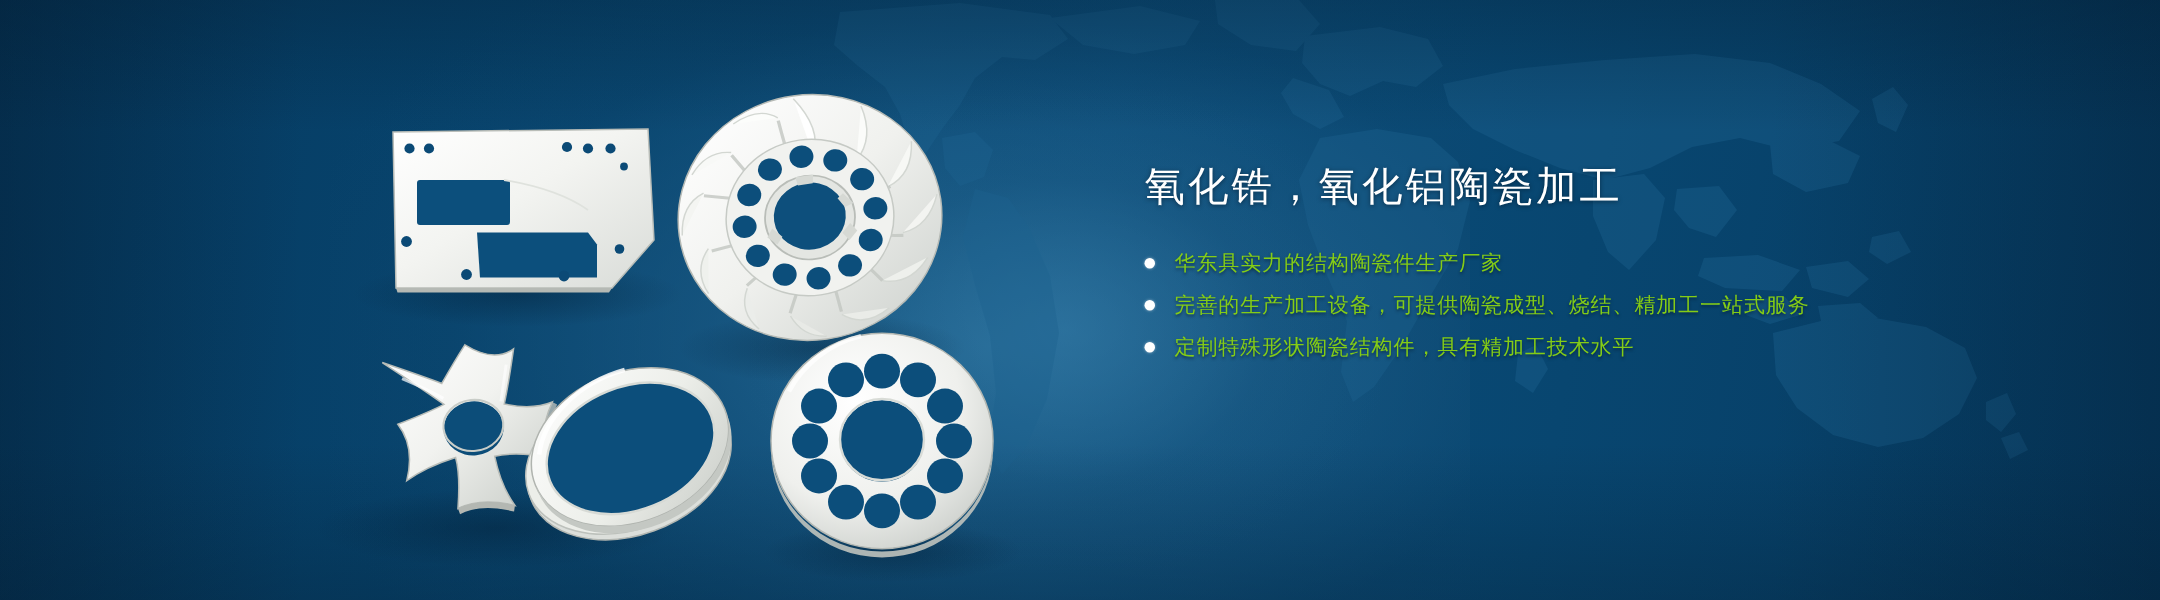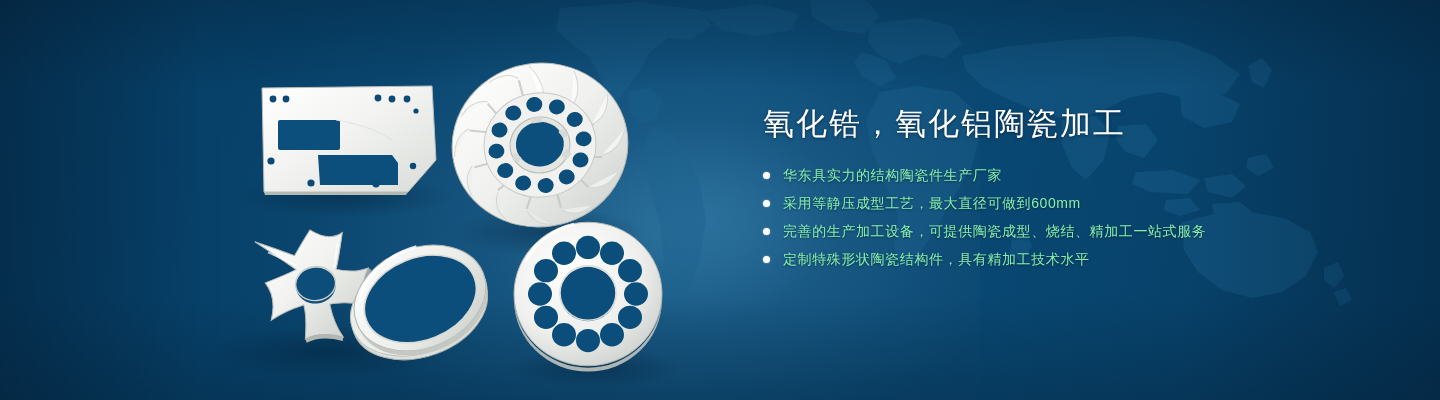--- a/index.html
+++ b/index.html
@@ -66,21 +66,21 @@
 
   
   .copy {
     position: absolute;
     left: 763px;
     top: 104px;
     width: 600px;
   }
   .headline {
     color: #ffffff;
-    font-size: 31px;
+    font-size: 27px;
     line-height: 40px;
     letter-spacing: 2px;
     font-weight: normal;
     margin: 0 0 22px 0;
     text-shadow: 0 1px 3px rgba(0,14,28,0.55);
     white-space: nowrap;
   }
   .bullets { list-style: none; margin: 0; padding: 0; }
   .bullet {
     display: flex;
@@ -92,21 +92,21 @@
   .dot {
     flex: 0 0 auto;
     width: 7px;
     height: 7px;
     border-radius: 50%;
     background: #ffffff;
     margin-right: 13px;
     box-shadow: 0 0 2px rgba(255,255,255,0.5);
   }
   .bullet-text {
-    color: #86efac;
+    color: #84cc16;
     font-size: 14px;
     line-height: 19px;
     letter-spacing: 0.6px;
     text-shadow: 0 1px 2px rgba(0,14,28,0.5);
   }
 </style>
 </head>
 <body>
 
 <div id="banner">
@@ -346,24 +346,20 @@
 
   <div class="copy">
     <h1 class="headline">氧化锆，氧化铝陶瓷加工</h1>
     <ul class="bullets">
       <li class="bullet">
         <span class="dot"></span>
         <span class="bullet-text">华东具实力的结构陶瓷件生产厂家</span>
       </li>
       <li class="bullet">
         <span class="dot"></span>
-        <span class="bullet-text">采用等静压成型工艺，最大直径可做到600mm</span>
-      </li>
-      <li class="bullet">
-        <span class="dot"></span>
         <span class="bullet-text">完善的生产加工设备，可提供陶瓷成型、烧结、精加工一站式服务</span>
       </li>
       <li class="bullet">
         <span class="dot"></span>
         <span class="bullet-text">定制特殊形状陶瓷结构件，具有精加工技术水平</span>
       </li>
     </ul>
   </div>
 
 </div>

